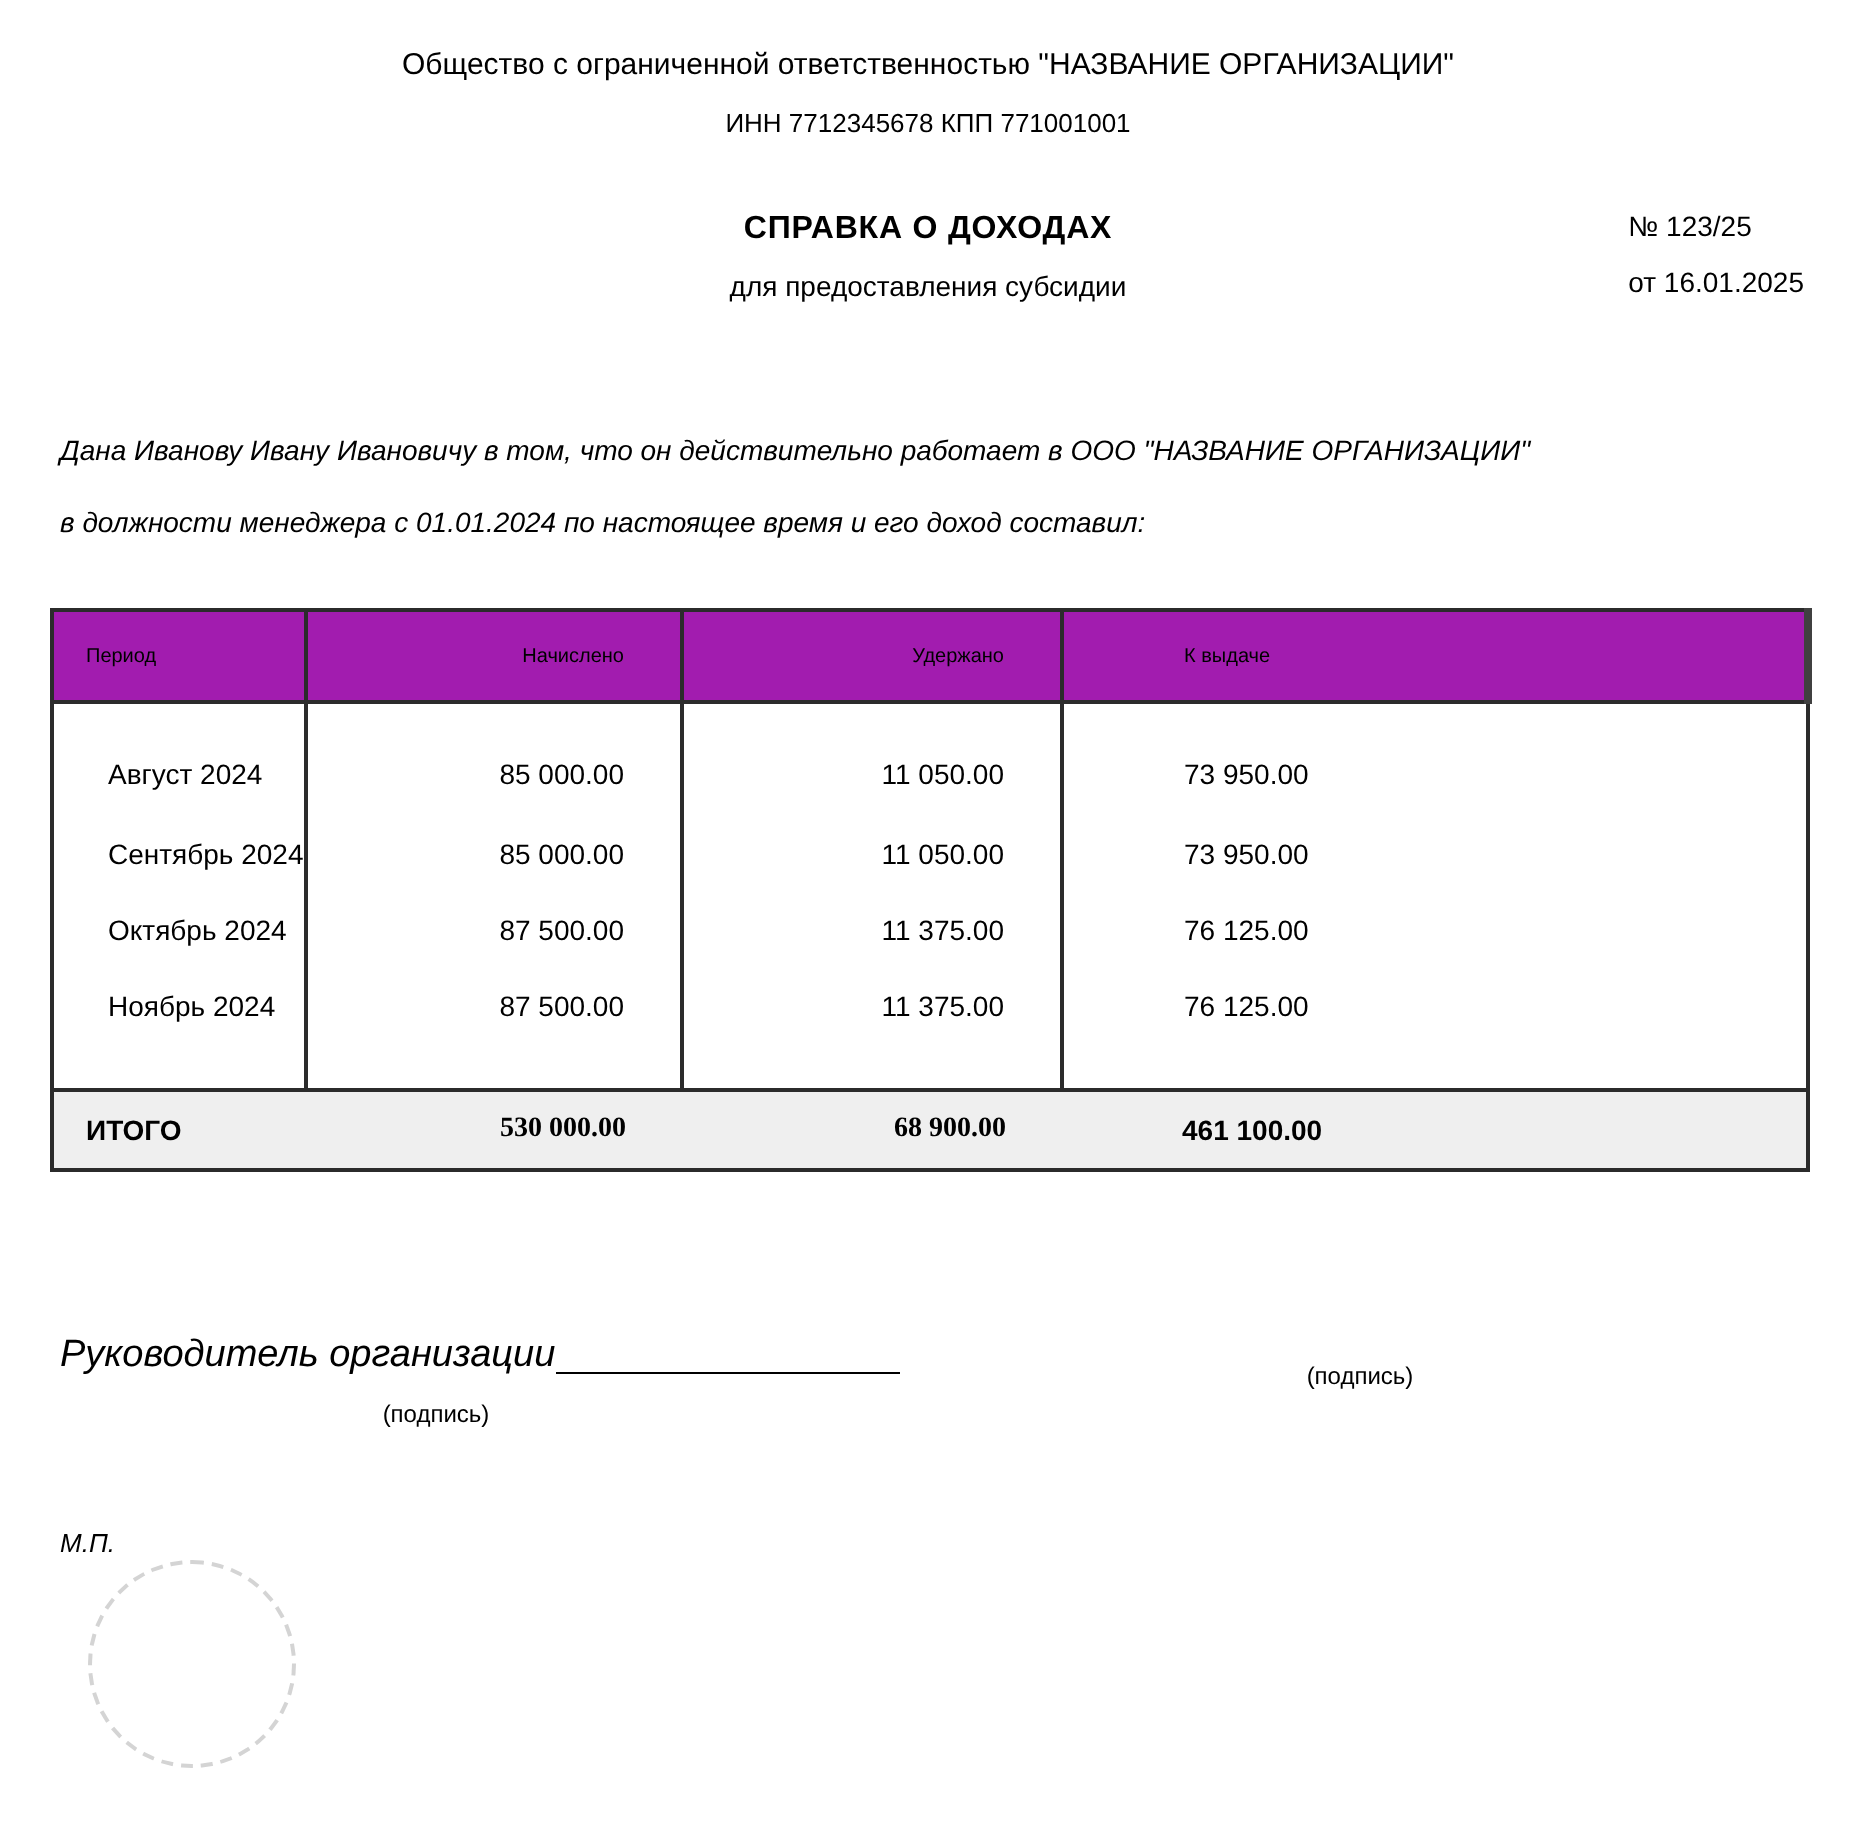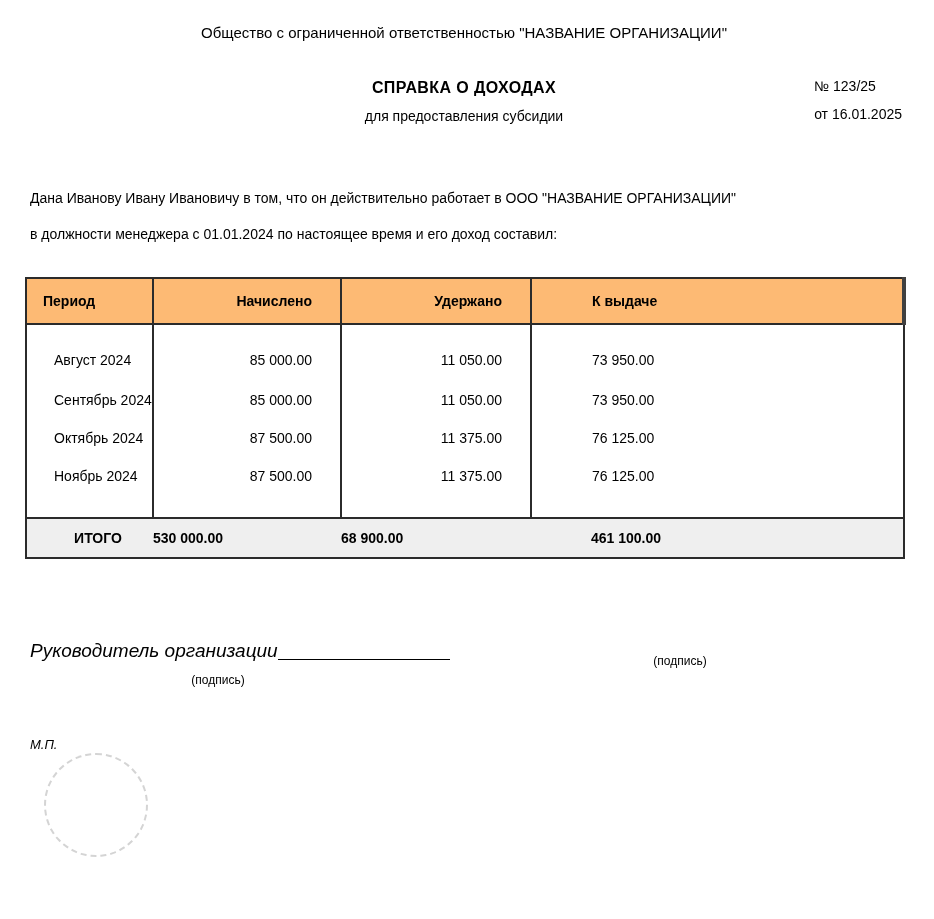--- a/index.html
+++ b/index.html
@@ -84,20 +84,21 @@
 
   
   .body-text {
     width: 880px;
     margin: 0 auto;
     margin-top: 40px;
     font-size: 14px;
     line-height: 1.0;
     padding-left: 6px;
     box-sizing: border-box;
+    font-style: italic;
   }
   .body-line-1 { margin-bottom: 22px; }
   .body-line-2 { margin-bottom: 0; }
 
   
   .table-wrap {
     width: 878px;
     margin: 0 auto;
     margin-top: 36px;
     margin-left: 25px;
@@ -108,23 +109,23 @@
     table-layout: fixed;
     font-size: 14px;
   }
   table.income th,
   table.income td {
     border: none;
     padding: 0;
   }
   
   table.income thead th {
-    background: #fdba74;
-    font-weight: bold;
-    font-size: 14px;
+    background: #a21caf;
+    font-weight: normal;
+    font-size: 10px;
     height: 44px;
     border-top: 2px solid #2b2b2b;
     border-bottom: 2px solid #2b2b2b;
     vertical-align: middle;
   }
   table.income thead th.c-period {
     text-align: left;
     padding-left: 16px;
     border-right: 2px solid #2b2b2b;
     border-left: 2px solid #2b2b2b;
@@ -173,26 +174,28 @@
   table.income tfoot td {
     background: #efefef;
     font-weight: bold;
     font-size: 14px;
     height: 38px;
     vertical-align: middle;
     border-bottom: 2px solid #2b2b2b;
     border-top: none;
   }
   table.income tfoot td.c-period {
-    text-align: center;
+    text-align: left;
     padding-left: 16px;
     border-left: 2px solid #2b2b2b;
   }
   table.income tfoot td.c-num {
+    text-align: right;
     padding-right: 28px;
+    font-family: Liberation Serif, serif;
   }
   table.income tfoot td.c-last {
     text-align: left;
     padding-left: 60px;
     border-right: 2px solid #2b2b2b;
   }
 
   
   .signatures {
     position: relative;
@@ -259,20 +262,21 @@
     box-sizing: border-box;
   }
 </style>
 </head>
 <body>
 
 <div class="page">
 
   <div class="org-header">
     <div class="org-name">Общество с ограниченной ответственностью "НАЗВАНИЕ ОРГАНИЗАЦИИ"</div>
+    <div class="org-inn">ИНН 7712345678 КПП 771001001</div>
   </div>
 
   <div class="title-block">
     <div class="doc-number-block">
       <div class="doc-number">№ 123/25</div>
       <div class="doc-date">от 16.01.2025</div>
     </div>
     <div class="doc-title">СПРАВКА О ДОХОДАХ</div>
     <div class="doc-subtitle">для предоставления субсидии</div>
   </div>

